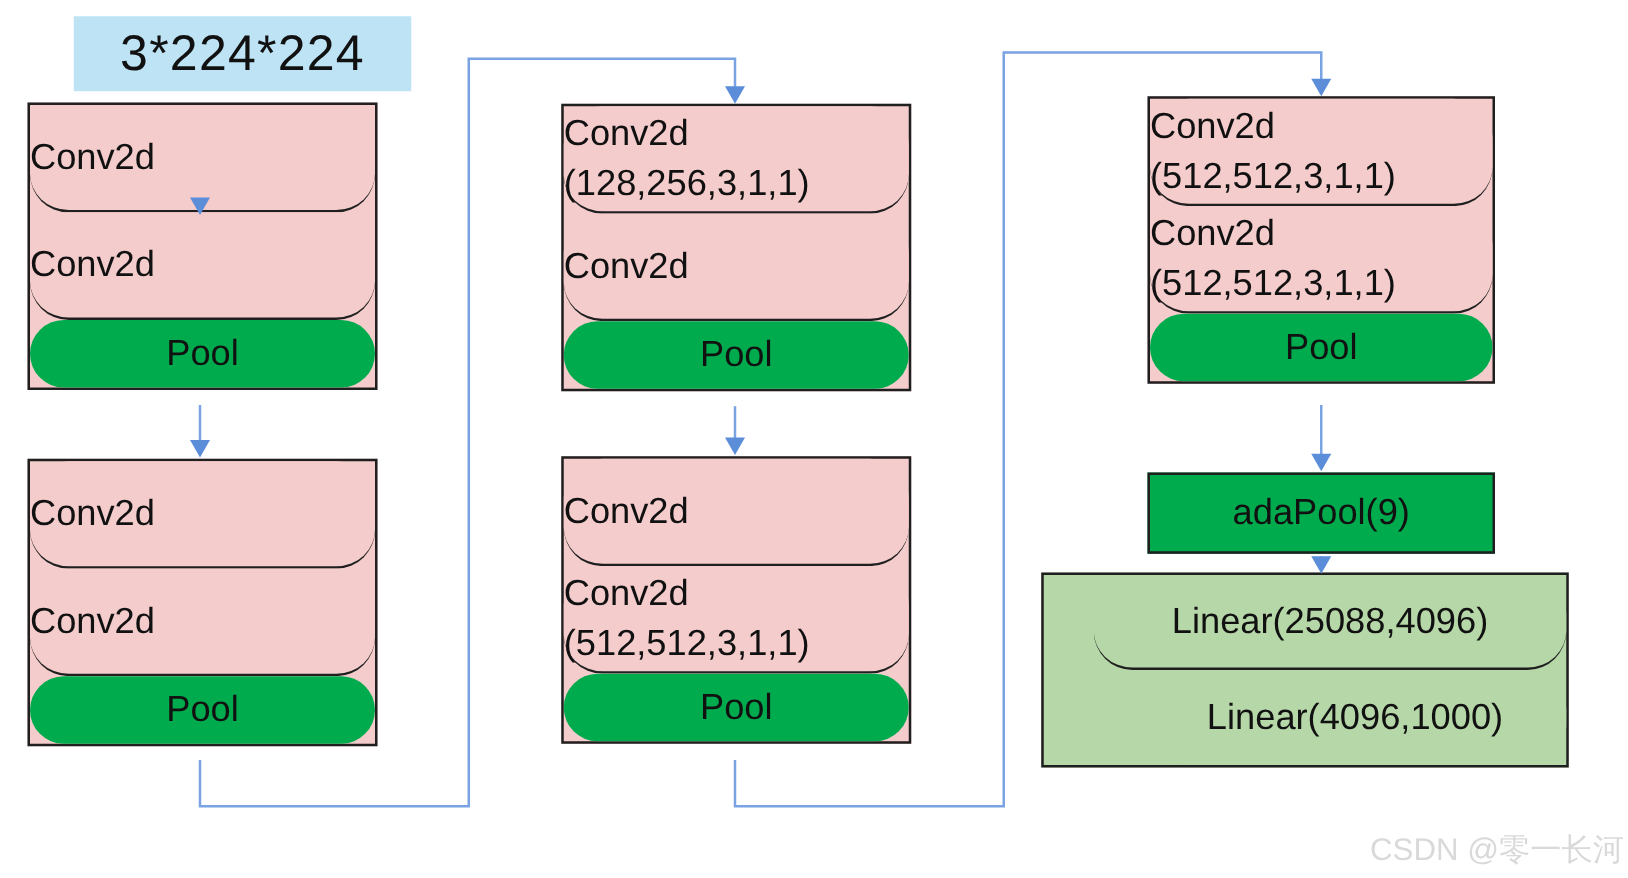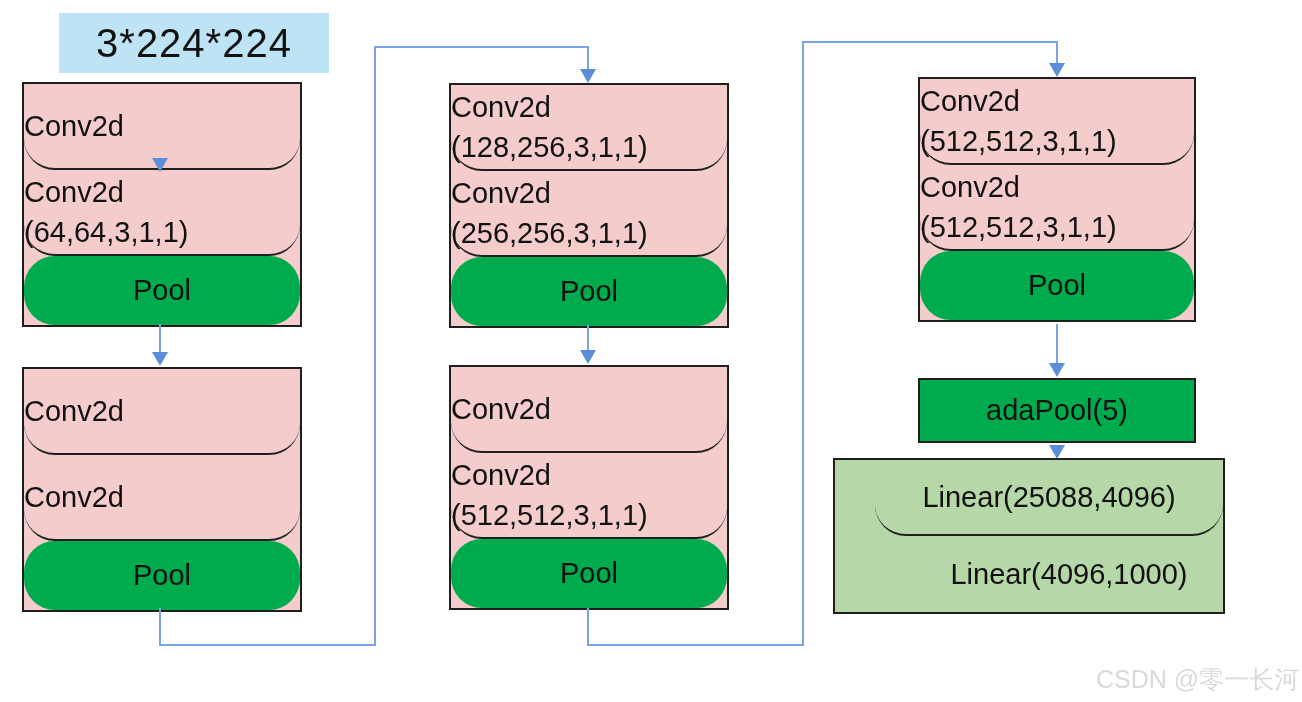--- a/index.html
+++ b/index.html
@@ -18,31 +18,31 @@
     border:2px solid var(--border,#1f1f1f);
     box-sizing:border-box;background:var(--conv_fill,#f4cccc);
   }
   .row{box-sizing:border-box;text-align:left;border-radius:31px;}
   .row.conv{
     height:86px;border-bottom:2px solid var(--border,#1f1f1f);
     display:flex;flex-direction:column;justify-content:center;
     background:var(--conv_fill,#f4cccc);font-size:29px;line-height:40px;
   }
   .row.pool{
-    height:69px;background:var(--pool_fill,#00ab4e);
+    height:54px;background:var(--pool_fill,#00ab4e);
     display:flex;align-items:center;justify-content:center;font-size:29px;
   }
   .adapool{
     position:absolute;left:918px;top:378px;width:278px;height:65px;
     box-sizing:border-box;border:2px solid var(--border,#1f1f1f);
     background:var(--pool_fill,#00ab4e);
     display:flex;align-items:center;justify-content:center;font-size:29px;
   }
   .linear-block{
-    position:absolute;left:833px;top:458px;width:392px;
+    position:absolute;left:833px;top:458px;width:422px;
     box-sizing:border-box;border:2px solid var(--border,#1f1f1f);
     background:var(--linear_fill,#b6d7a8);
     padding-left:40px;
   }
   .row.linear{
     height:76px;display:flex;align-items:center;justify-content:center;
     font-size:29px;background:var(--linear_fill,#b6d7a8);
     border-bottom:2px solid var(--border,#1f1f1f);
   }
   .row.linear:last-child{border-bottom:none;margin-left:40px;}
@@ -61,21 +61,20 @@
 <div class="canvas">
 
   <div class="input-label">3*224*224</div>
 
   <div class="block" style="left:22px;top:82px;">
     <div class="row conv">
       <div>Conv2d</div>
     </div>
     <div class="row conv">
       <div>Conv2d</div>
-      <div>(64,64,3,1,1)</div>
     </div>
     <div class="row pool">Pool</div>
   </div>
 
   <div class="block" style="left:22px;top:367px;">
     <div class="row conv">
       <div>Conv2d</div>
     </div>
     <div class="row conv">
       <div>Conv2d</div>
@@ -83,21 +82,20 @@
     <div class="row pool">Pool</div>
   </div>
 
   <div class="block" style="left:449px;top:83px;">
     <div class="row conv">
       <div>Conv2d</div>
       <div>(128,256,3,1,1)</div>
     </div>
     <div class="row conv">
       <div>Conv2d</div>
-      <div>(256,256,3,1,1)</div>
     </div>
     <div class="row pool">Pool</div>
   </div>
 
   <div class="block" style="left:449px;top:365px;">
     <div class="row conv">
       <div>Conv2d</div>
     </div>
     <div class="row conv">
       <div>Conv2d</div>
@@ -111,21 +109,21 @@
       <div>Conv2d</div>
       <div>(512,512,3,1,1)</div>
     </div>
     <div class="row conv">
       <div>Conv2d</div>
       <div>(512,512,3,1,1)</div>
     </div>
     <div class="row pool">Pool</div>
   </div>
 
-  <div class="adapool">adaPool(5)</div>
+  <div class="adapool">adaPool(9)</div>
 
   <div class="linear-block">
     <div class="row linear">Linear(25088,4096)</div>
     <div class="row linear">Linear(4096,1000)</div>
   </div>
 
   <svg class="connectors" width="1302" height="702" viewBox="0 0 1302 702">
 
     <polygon class="head" points="152,158 168,158 160,172"></polygon>
 

